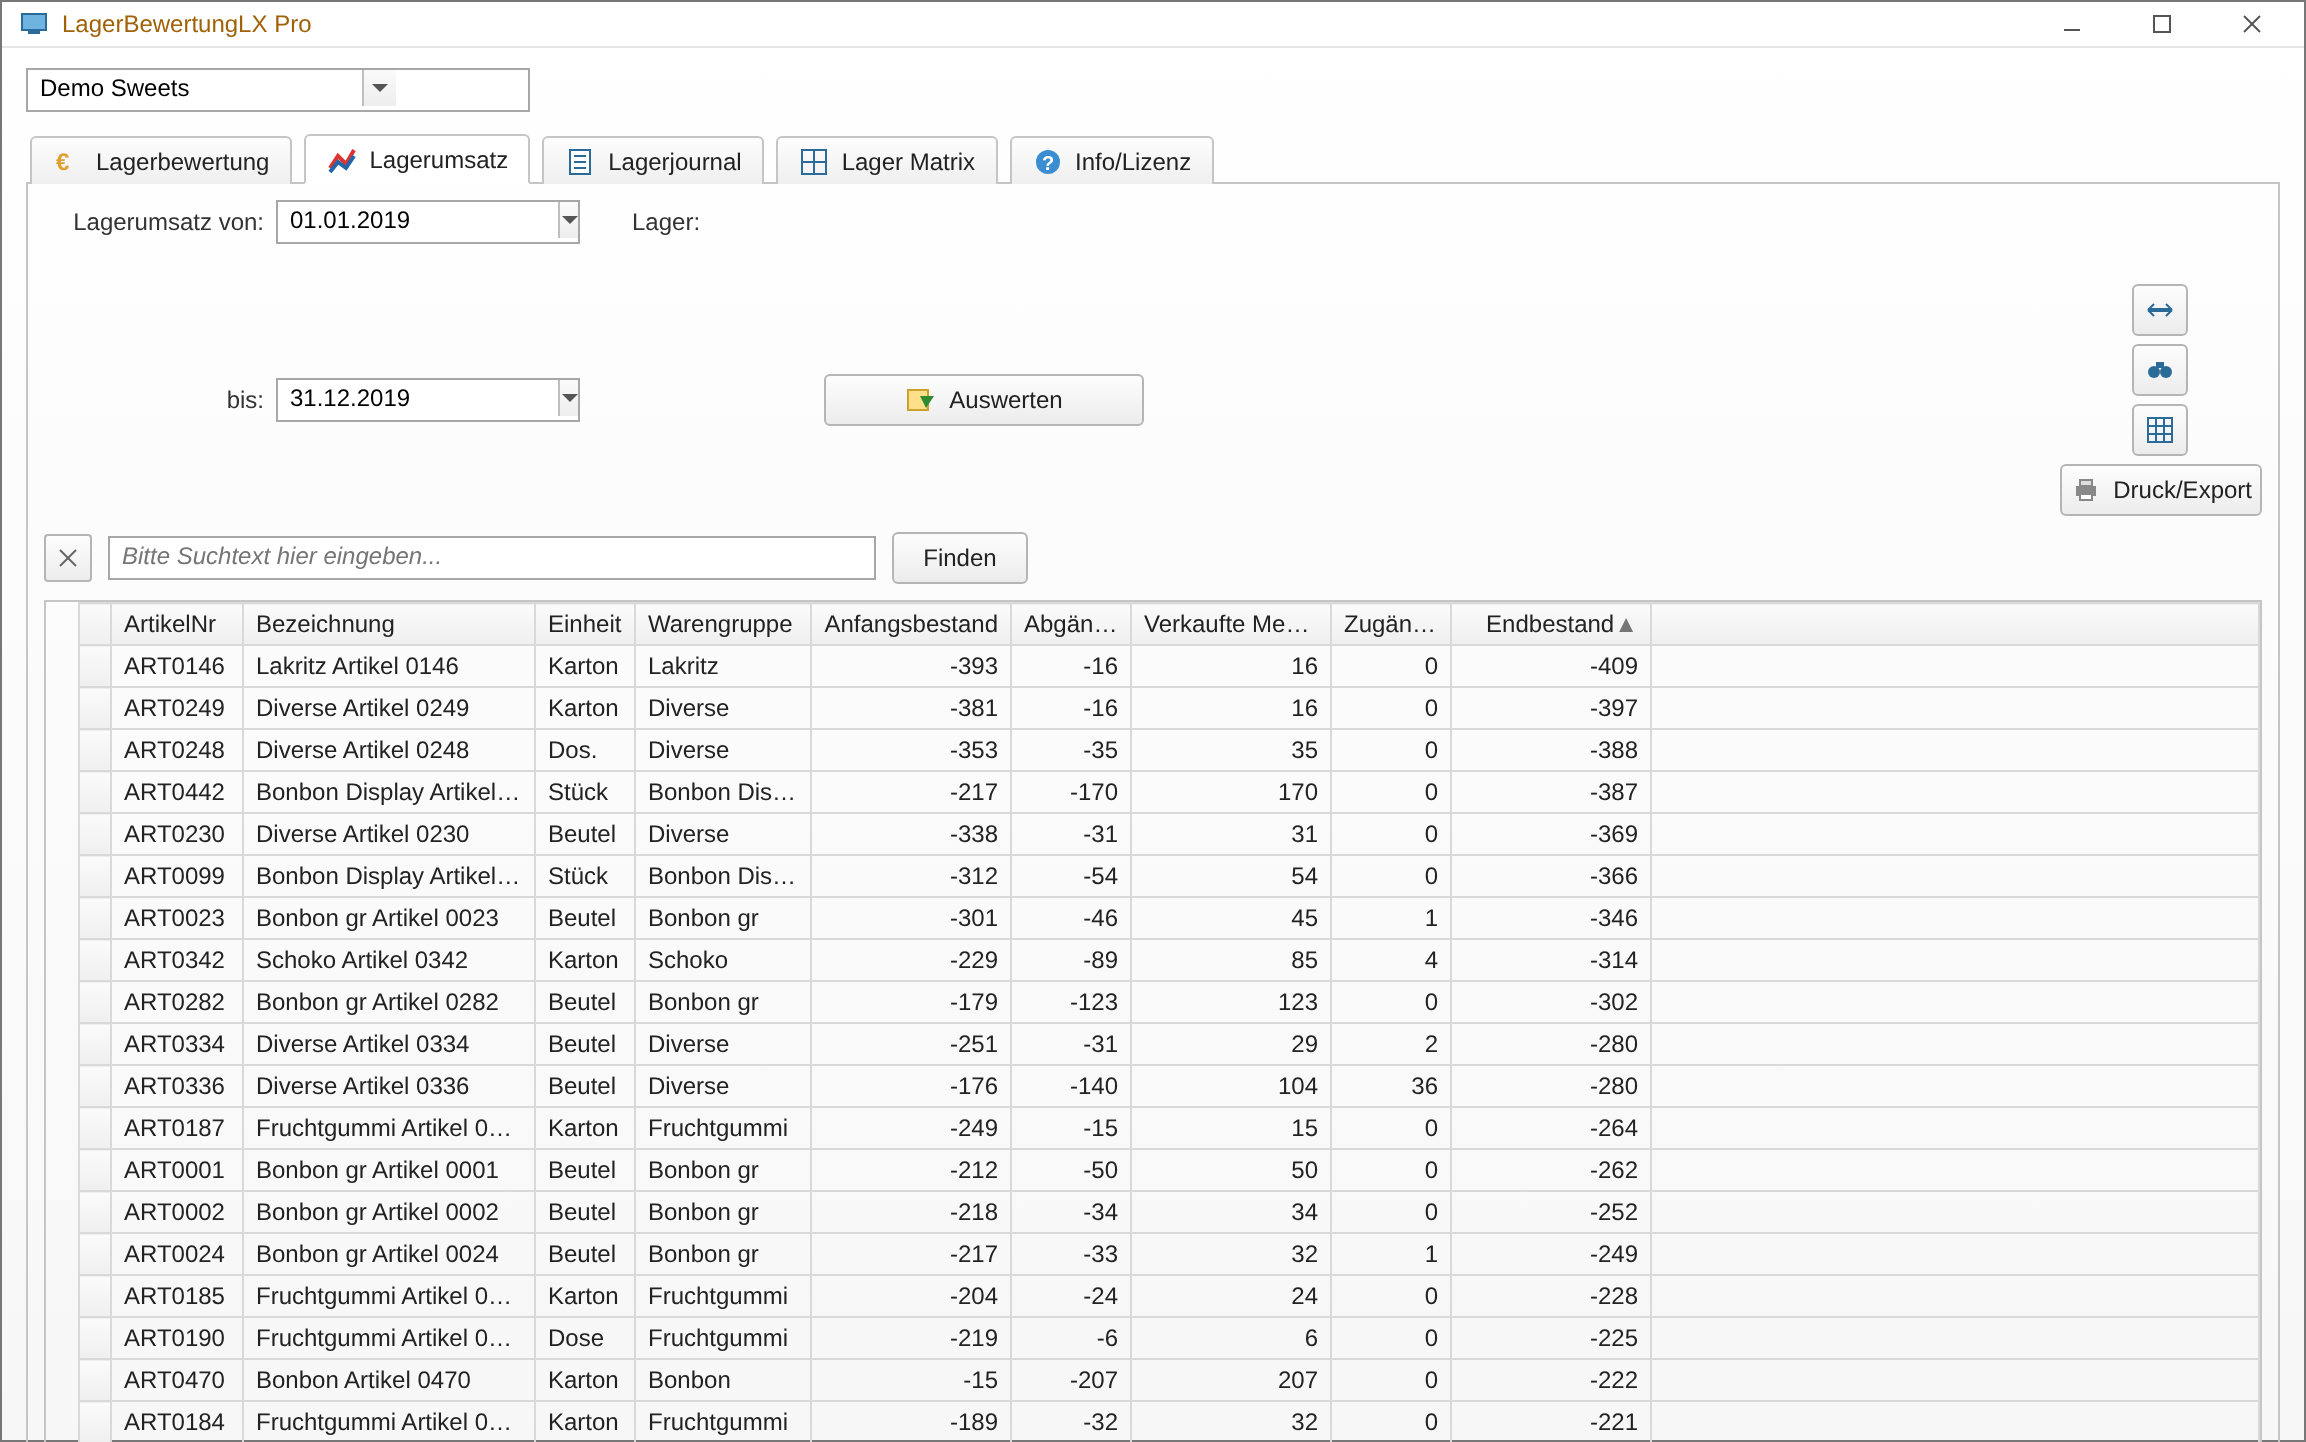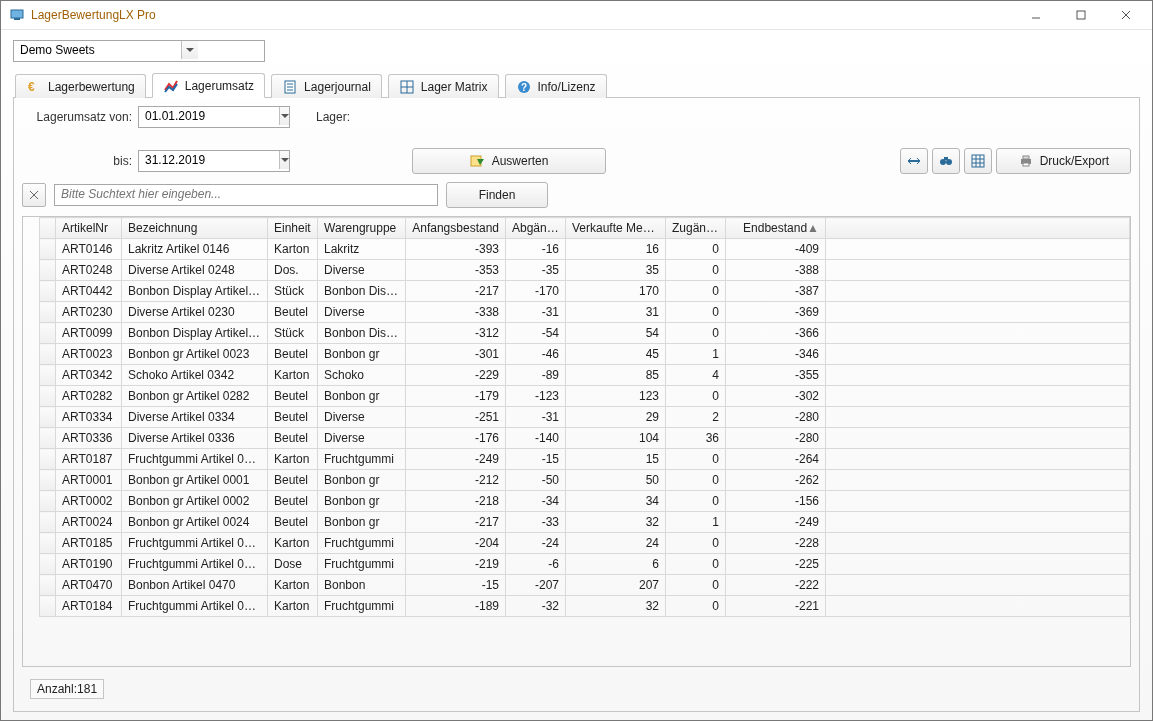--- a/index.html
+++ b/index.html
@@ -22,24 +22,24 @@
 .tab{display:flex;align-items:center;gap:6px;height:23px;padding:0 10px;border:1px solid #c5c5c5;border-bottom:0;border-radius:3px 3px 0 0;background:linear-gradient(#fdfdfd,#efefef);cursor:default;position:relative;top:1px;}
 .tab.active{background:#fff;border-bottom:1px solid #fff;z-index:2;font-weight:normal;}
 .tab .ticon{width:16px;height:16px;display:flex;align-items:center;justify-content:center;}
 
 .panel{border:1px solid #c5c5c5;border-top:0;padding:8px 8px 8px 8px;display:flex;flex-direction:column;gap:8px;flex:1;min-height:0;}
 
 .filters{display:flex;flex-direction:column;gap:20px;}
 .frow{display:flex;align-items:center;gap:6px;}
 .lbl{display:inline-block;text-align:right;width:110px;color:#333;}
 .lbl.small{width:auto;margin-left:20px;}
-.tbtn{display:inline-flex;align-items:center;justify-content:center;height:24px;min-width:26px;padding:0 21px;border:1px solid #b5b5b5;border-radius:3px;background:linear-gradient(#fdfdfd,#ececec);gap:6px;}
+.tbtn{display:inline-flex;align-items:center;justify-content:center;height:24px;min-width:26px;padding:0 4px;border:1px solid #b5b5b5;border-radius:3px;background:linear-gradient(#fdfdfd,#ececec);gap:6px;}
 .tbtn.icon-only{padding:0;width:26px;}
 .tbtn .icon{width:16px;height:16px;display:flex;align-items:center;justify-content:center;}
-.toolbar-right{margin-left:auto;display:flex;gap:4px;align-items:flex-start;}
+.toolbar-right{margin-left:auto;display:flex;gap:4px;align-items:center;flex-direction:column;}
 
 .searchrow{display:flex;align-items:center;gap:8px;}
 .xbtn{width:22px;height:22px;border:1px solid #b5b5b5;border-radius:2px;background:linear-gradient(#fdfdfd,#ececec);display:flex;align-items:center;justify-content:center;}
 .searchbox{flex:0 0 380px;}
 .searchbox input{width:370px;color:#0c4a6e;font-style:italic;}
 
 .grid-wrap{flex:1;min-height:0;border:1px solid #c5c5c5;display:flex;flex-direction:column;padding-left:16px;}
 .grid-scroll{flex:1;overflow-y:scroll;overflow-x:hidden;position:relative;}
 .grid{border-collapse:collapse;width:100%;table-layout:fixed;}
 .grid th,.grid td{border:1px solid #d9d9d9;height:20px;padding:0 6px;overflow:hidden;white-space:nowrap;text-overflow:ellipsis;}
@@ -282,20 +282,33 @@
                   <td>Lakritz</td>
                   <td class="num">-393</td>
                   <td class="num">-16</td>
                   <td class="num">16</td>
                   <td class="num">0</td>
                   <td class="num">-409</td>
                   <td></td>
                 </tr>
                 <tr>
                   <td class="rowhdr"></td>
+                  <td>ART0249</td>
+                  <td>Diverse Artikel 0249</td>
+                  <td>Karton</td>
+                  <td>Diverse</td>
+                  <td class="num">-381</td>
+                  <td class="num">-16</td>
+                  <td class="num">16</td>
+                  <td class="num">0</td>
+                  <td class="num">-397</td>
+                  <td></td>
+                </tr>
+                <tr>
+                  <td class="rowhdr"></td>
                   <td>ART0248</td>
                   <td>Diverse Artikel 0248</td>
                   <td>Dos.</td>
                   <td>Diverse</td>
                   <td class="num">-353</td>
                   <td class="num">-35</td>
                   <td class="num">35</td>
                   <td class="num">0</td>
                   <td class="num">-388</td>
                   <td></td>
@@ -355,21 +368,21 @@
                 <tr>
                   <td class="rowhdr"></td>
                   <td>ART0342</td>
                   <td>Schoko Artikel 0342</td>
                   <td>Karton</td>
                   <td>Schoko</td>
                   <td class="num">-229</td>
                   <td class="num">-89</td>
                   <td class="num">85</td>
                   <td class="num">4</td>
-                  <td class="num">-355</td>
+                  <td class="num">-314</td>
                   <td></td>
                 </tr>
                 <tr>
                   <td class="rowhdr"></td>
                   <td>ART0282</td>
                   <td>Bonbon gr Artikel 0282</td>
                   <td>Beutel</td>
                   <td>Bonbon gr</td>
                   <td class="num">-179</td>
                   <td class="num">-123</td>
@@ -433,21 +446,21 @@
                 <tr>
                   <td class="rowhdr"></td>
                   <td>ART0002</td>
                   <td>Bonbon gr Artikel 0002</td>
                   <td>Beutel</td>
                   <td>Bonbon gr</td>
                   <td class="num">-218</td>
                   <td class="num">-34</td>
                   <td class="num">34</td>
                   <td class="num">0</td>
-                  <td class="num">-156</td>
+                  <td class="num">-252</td>
                   <td></td>
                 </tr>
                 <tr>
                   <td class="rowhdr"></td>
                   <td>ART0024</td>
                   <td>Bonbon gr Artikel 0024</td>
                   <td>Beutel</td>
                   <td>Bonbon gr</td>
                   <td class="num">-217</td>
                   <td class="num">-33</td>

